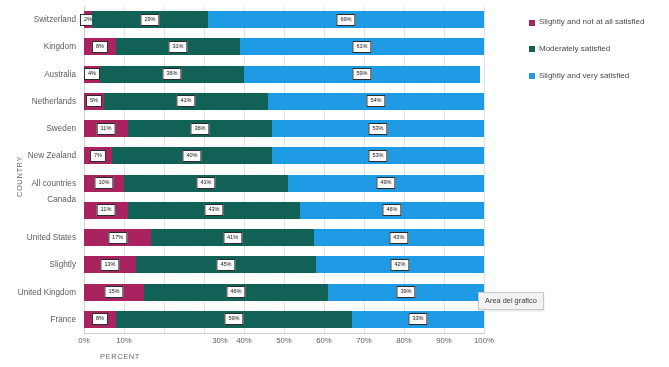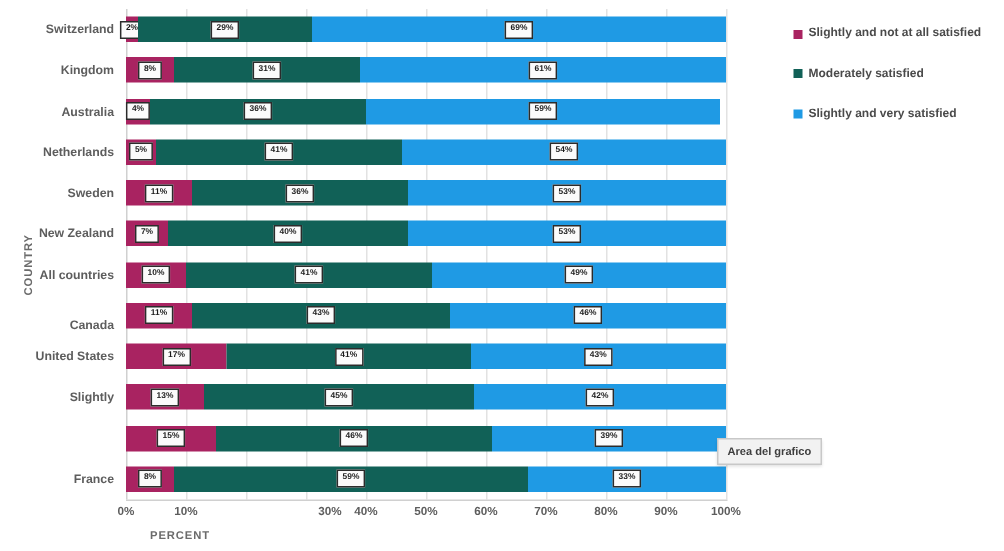--- a/index.html
+++ b/index.html
@@ -1,21 +1,21 @@
 <!DOCTYPE html>
 <html><head>
 <meta charset="utf-8">
 <style>
   html,body{margin:0;padding:0;}
   body{
     width:669px;height:367px;background:#ffffff;
     font-family:"Liberation Sans", sans-serif;
     color:#595959;overflow:hidden;position:relative;
   }
-  #chart-root{position:absolute;left:0;top:0;width:569px;height:367px;font-weight:bold;}
+  #chart-root{position:absolute;left:0;top:0;width:569px;height:367px;}
 
   
   .y-axis-title{
     position:absolute;left:-21px;top:172px;width:80px;
     transform:rotate(-90deg);
     font-size:7.5px;letter-spacing:.6px;color:#6b6b6b;
     text-align:center;
   }
 
   
@@ -85,23 +85,24 @@
   <div class="y-axis-title">COUNTRY</div>
 
   <div class="cats" id="cats">
       <div class="cat" style="top: 5.125px;">Switzerland</div>
       <div class="cat" style="top: 32.375px;">Kingdom</div>
       <div class="cat" style="top: 59.625px;">Australia</div>
       <div class="cat" style="top: 86.875px;">Netherlands</div>
       <div class="cat" style="top: 114.125px;">Sweden</div>
       <div class="cat" style="top: 141.375px;">New Zealand</div>
       <div class="cat" style="top: 168.625px;">All countries</div>
-      <div class="cat" style="top: 202px;">Canada</div>
+      <div class="cat" style="top: 185px;">Canada</div>
       <div class="cat" style="top: 223.125px;">United States</div>
       <div class="cat" style="top: 250.375px;">Slightly</div>
+      <div class="cat" style="top: 277.625px;">United Kingdom</div>
       <div class="cat" style="top: 304.875px;">France</div>
     </div>
 
   <div class="plot">
     <div class="gridlines" id="gridlines">
         <div class="gridline axis0" style="left: 0%;"></div>
         <div class="gridline" style="left: 10%;"></div>
         <div class="gridline" style="left: 20%;"></div>
         <div class="gridline" style="left: 30%;"></div>
         <div class="gridline" style="left: 40%;"></div>

